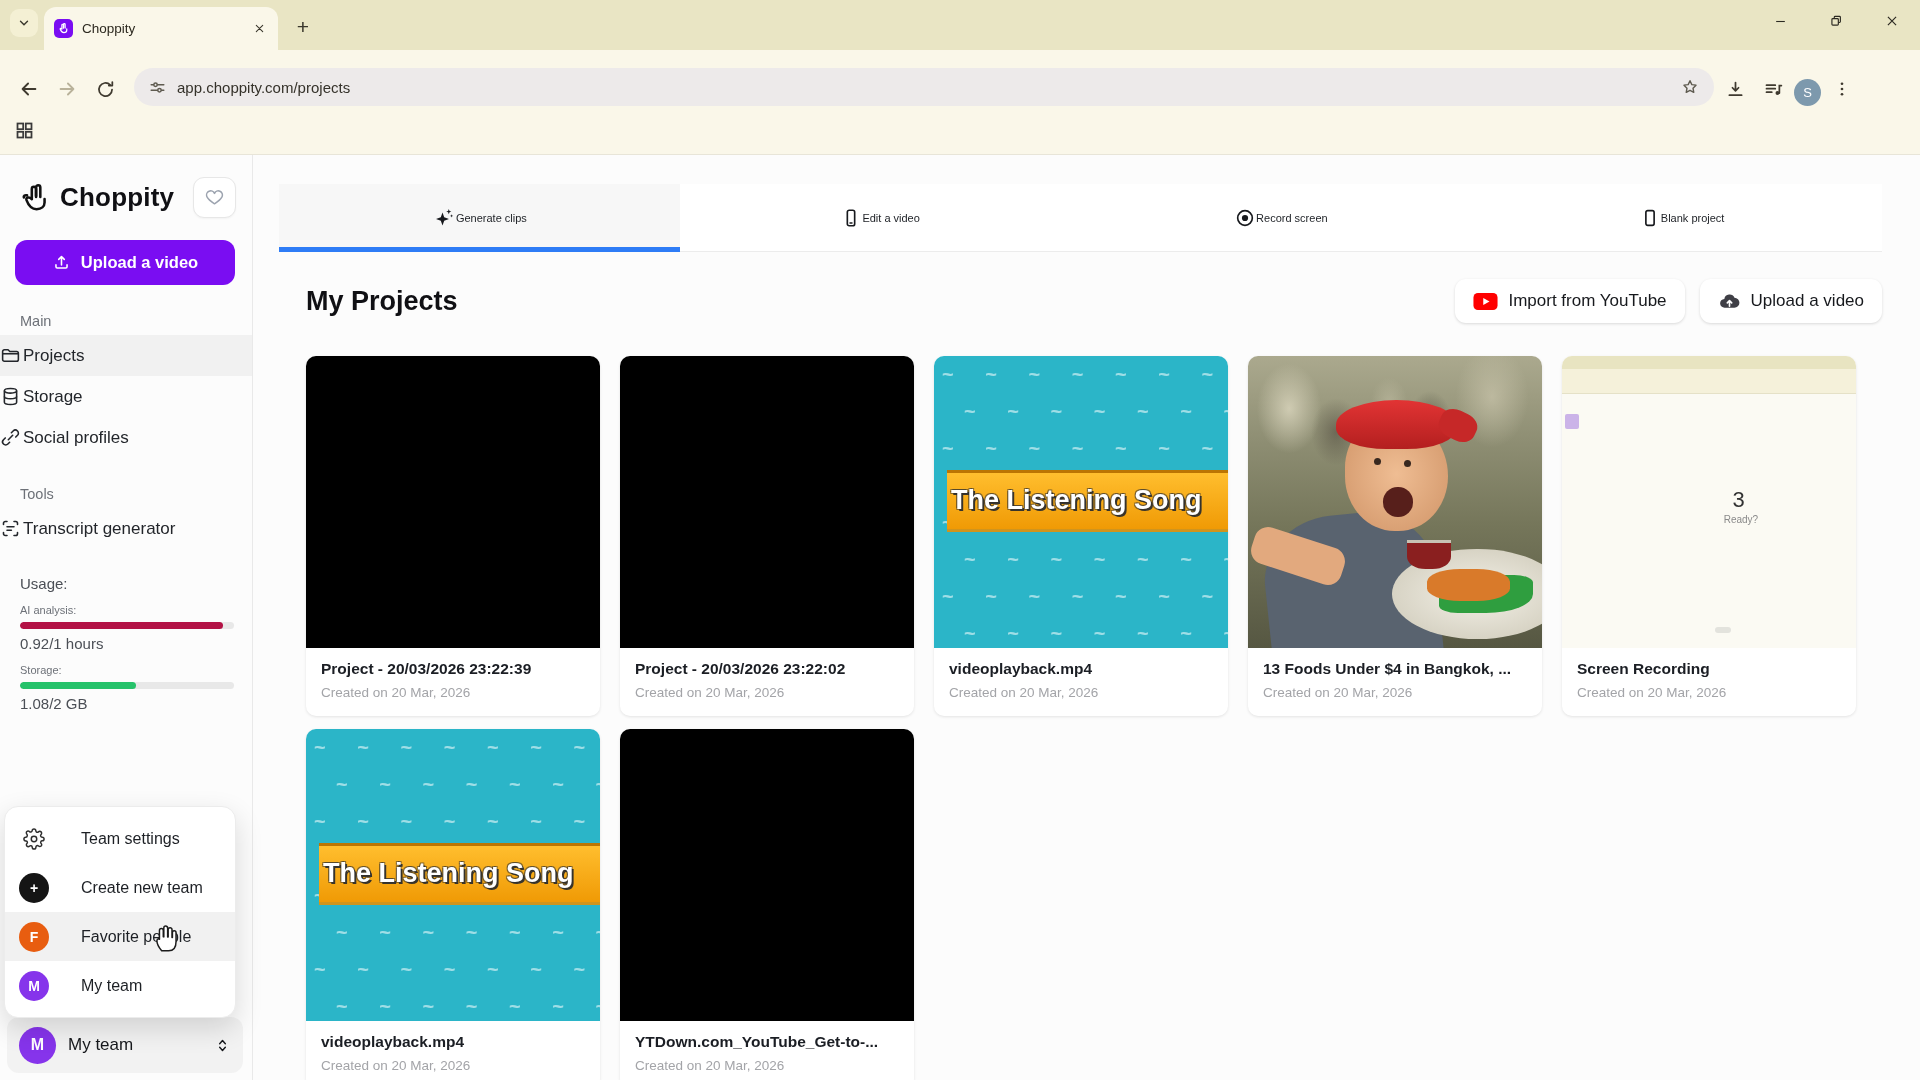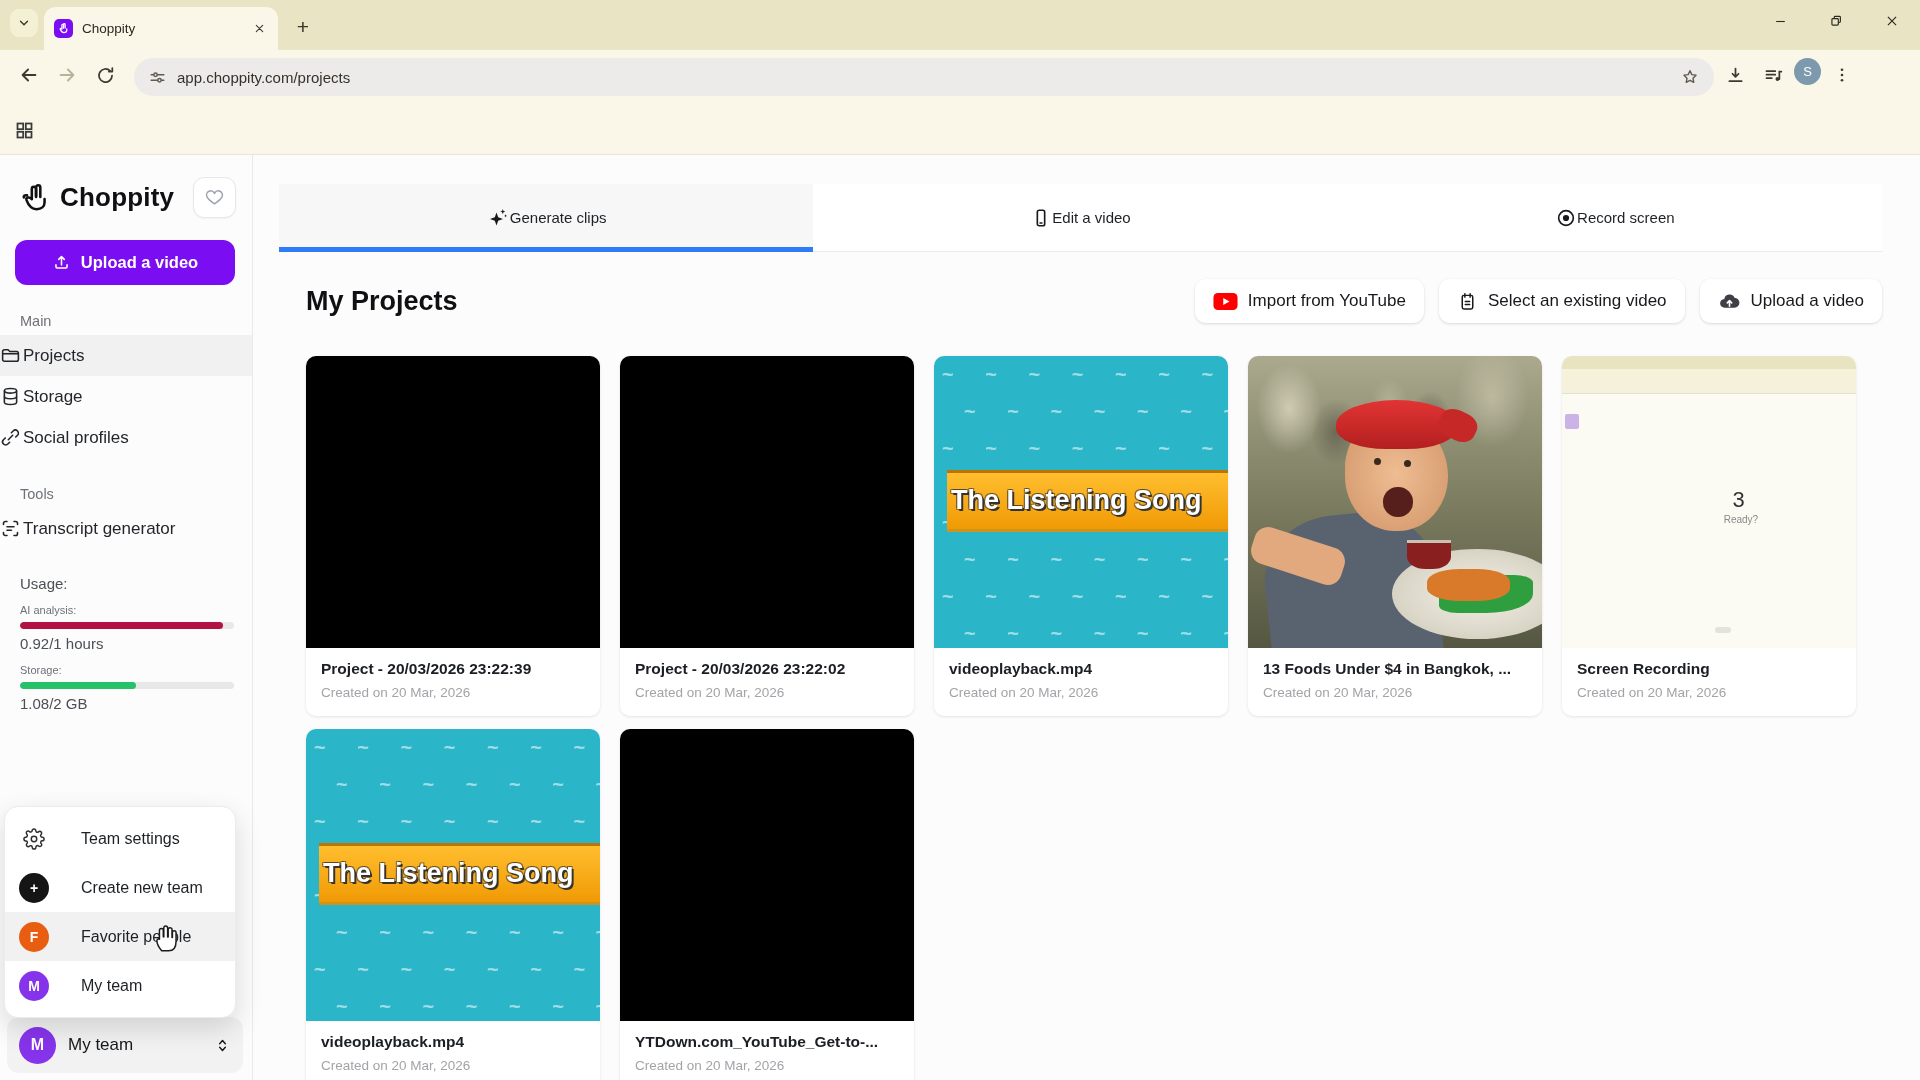--- a/index.html
+++ b/index.html
@@ -13,21 +13,21 @@
   .btab{position:absolute;left:44px;top:7px;width:234px;height:43px;background:var(--chrome-cream,#faf7e9);
     border-radius:12px 12px 0 0;display:flex;align-items:center;padding:0 10px;gap:9px;}
   .favicon{width:19px;height:19px;border-radius:5px;background:var(--accent,#7a0df2);display:flex;align-items:center;justify-content:center;flex:none;}
   .btab-title{font-size:13.5px;color:#2d2a20;flex:1;}
   .tabclose{width:18px;height:18px;display:flex;align-items:center;justify-content:center;font-size:13px;color:#3a372c;border-radius:50%;}
   .newtab{position:absolute;left:288px;top:12px;width:30px;height:30px;display:flex;align-items:center;justify-content:center;
     font-size:21px;color:#3a372c;border-radius:50%;}
   .wincontrols{position:absolute;right:0;top:0;height:42px;display:flex;}
   .winbtn{width:56px;height:42px;display:flex;align-items:center;justify-content:center;color:#2c2a22;}
   .toolbar{position:absolute;top:50px;left:0;width:1920px;height:56px;background:var(--chrome-cream,#faf7e9);
-    display:flex;align-items:flex-start;padding:8px 12px;gap:4px;}
+    display:flex;align-items:flex-end;padding:0 12px;gap:4px;}
   .navbtn{width:34px;height:34px;display:flex;align-items:center;justify-content:center;border-radius:50%;flex:none;}
   .urlbar{height:38px;flex:none;width:1580px;margin-left:8px;background:#edeaea;border-radius:19px;
     display:flex;align-items:center;padding:0 14px;gap:10px;}
   .urltext{font-size:15px;color:#35322a;flex:1;}
   .tool-avatar{width:27px;height:27px;border-radius:50%;background:#7d99ad;color:#fff;font-size:13px;
     display:flex;align-items:center;justify-content:center;flex:none;}
   .appsrow{position:absolute;top:106px;left:0;width:1920px;height:49px;background:var(--chrome-cream,#faf7e9);
     border-bottom:1px solid rgba(0,0,0,.07);display:flex;align-items:center;padding:0 14px;}
 
   
@@ -64,21 +64,21 @@
     display:flex;align-items:center;padding:0 12px;gap:12px;}
   .footer-avatar{width:37px;height:37px;border-radius:50%;background:var(--avatar-purple,#8634eb);color:#fff;
     font-size:16px;font-weight:700;display:flex;align-items:center;justify-content:center;}
   .footer-label{font-size:17px;color:#16181c;flex:1;}
   .cursor{position:absolute;left:150px;top:765px;z-index:60;pointer-events:none;}
 
   
   .main{flex:1;position:relative;padding:29px 38px 0 26px;}
   .tabs{display:flex;height:68px;border-bottom:1px solid #ececec;}
   .tab{flex:1;position:relative;display:flex;align-items:center;justify-content:center;
-    font-size:15px;color:#1d2025;background:#fff;}
+    font-size:11px;color:#1d2025;background:#fff;}
   .tab.active{background:#f7f7f7;}
   .tab.active::after{content:"";position:absolute;left:0;right:0;bottom:-1px;height:5px;background:var(--tab-underline,#2e7cf6);}
   .inner{margin:0 0 0 27px;}
   .head{display:flex;align-items:center;justify-content:space-between;margin-top:27px;}
   .page-title{font-size:27px;font-weight:700;color:#101014;}
   .actions{display:flex;gap:15px;}
   .actionbtn{height:44px;border-radius:11px;background:#fff;box-shadow:0 1px 3px rgba(0,0,0,.14);
     display:flex;align-items:center;gap:10px;padding:0 18px;font-size:17px;color:#17191d;}
   .grid{display:grid;grid-template-columns:repeat(5,294px);column-gap:20px;row-gap:13px;margin-top:33px;}
   .card{background:#fff;border-radius:10px;overflow:hidden;box-shadow:0 1px 3px rgba(0,0,0,.10);}
@@ -401,44 +401,41 @@
         </div>
         <div class="tab">
           <span>
             <svg width="22" height="22" viewBox="0 0 24 24">
               <circle cx="12" cy="12" r="8" fill="none" stroke="#17191d" stroke-width="1.8"></circle>
               <circle cx="12" cy="12" r="3.4" fill="#17191d"></circle>
             </svg>
           </span>
           <span>Record screen</span>
         </div>
+        <div class="tab">
+          <span>
+            <svg width="22" height="22" viewBox="0 0 24 24">
+              <rect x="7.5" y="4" width="9" height="16" rx="2" fill="none" stroke="#17191d" stroke-width="1.8"></rect>
+            </svg>
+          </span>
+          <span>Blank project</span>
+        </div>
       </div>
     <div class="inner">
       <div class="head">
         <h1 class="page-title">My Projects</h1>
         <div class="actions" id="actions">
             <div class="actionbtn">
               <span>
                 <svg width="25" height="19" viewBox="0 0 28 20">
                   <rect x="0.5" y="0.5" width="27" height="19" rx="5" fill="#ff0000"></rect>
                   <path d="M11.5 6l7 4-7 4z" fill="#fff"></path>
                 </svg>
               </span>
               <span>Import from YouTube</span>
-            </div>
-            <div class="actionbtn">
-              <span>
-                <svg width="21" height="21" viewBox="0 0 24 24">
-                  <g fill="none" stroke="#17191d" stroke-width="1.7" stroke-linecap="round">
-                    <rect x="6" y="5" width="12" height="15.5" rx="2"></rect>
-                    <path d="M9 3v4M15 3v4M9.5 12h5M9.5 15.5h5"></path>
-                  </g>
-                </svg>
-              </span>
-              <span>Select an existing video</span>
             </div>
             <div class="actionbtn">
               <span>
                 <svg width="23" height="23" viewBox="0 0 24 24">
                   <path d="M7 18.5a4.6 4.6 0 01-.4-9.2A5.6 5.6 0 0117.2 8a4.2 4.2 0 01-.2 10.5z" fill="#3f3f46"></path>
                   <path d="M12 17v-5.5M9.7 13.4L12 11l2.3 2.4" fill="none" stroke="#fff" stroke-width="1.7" stroke-linecap="round" stroke-linejoin="round"></path>
                 </svg>
               </span>
               <span>Upload a video</span>
             </div>

